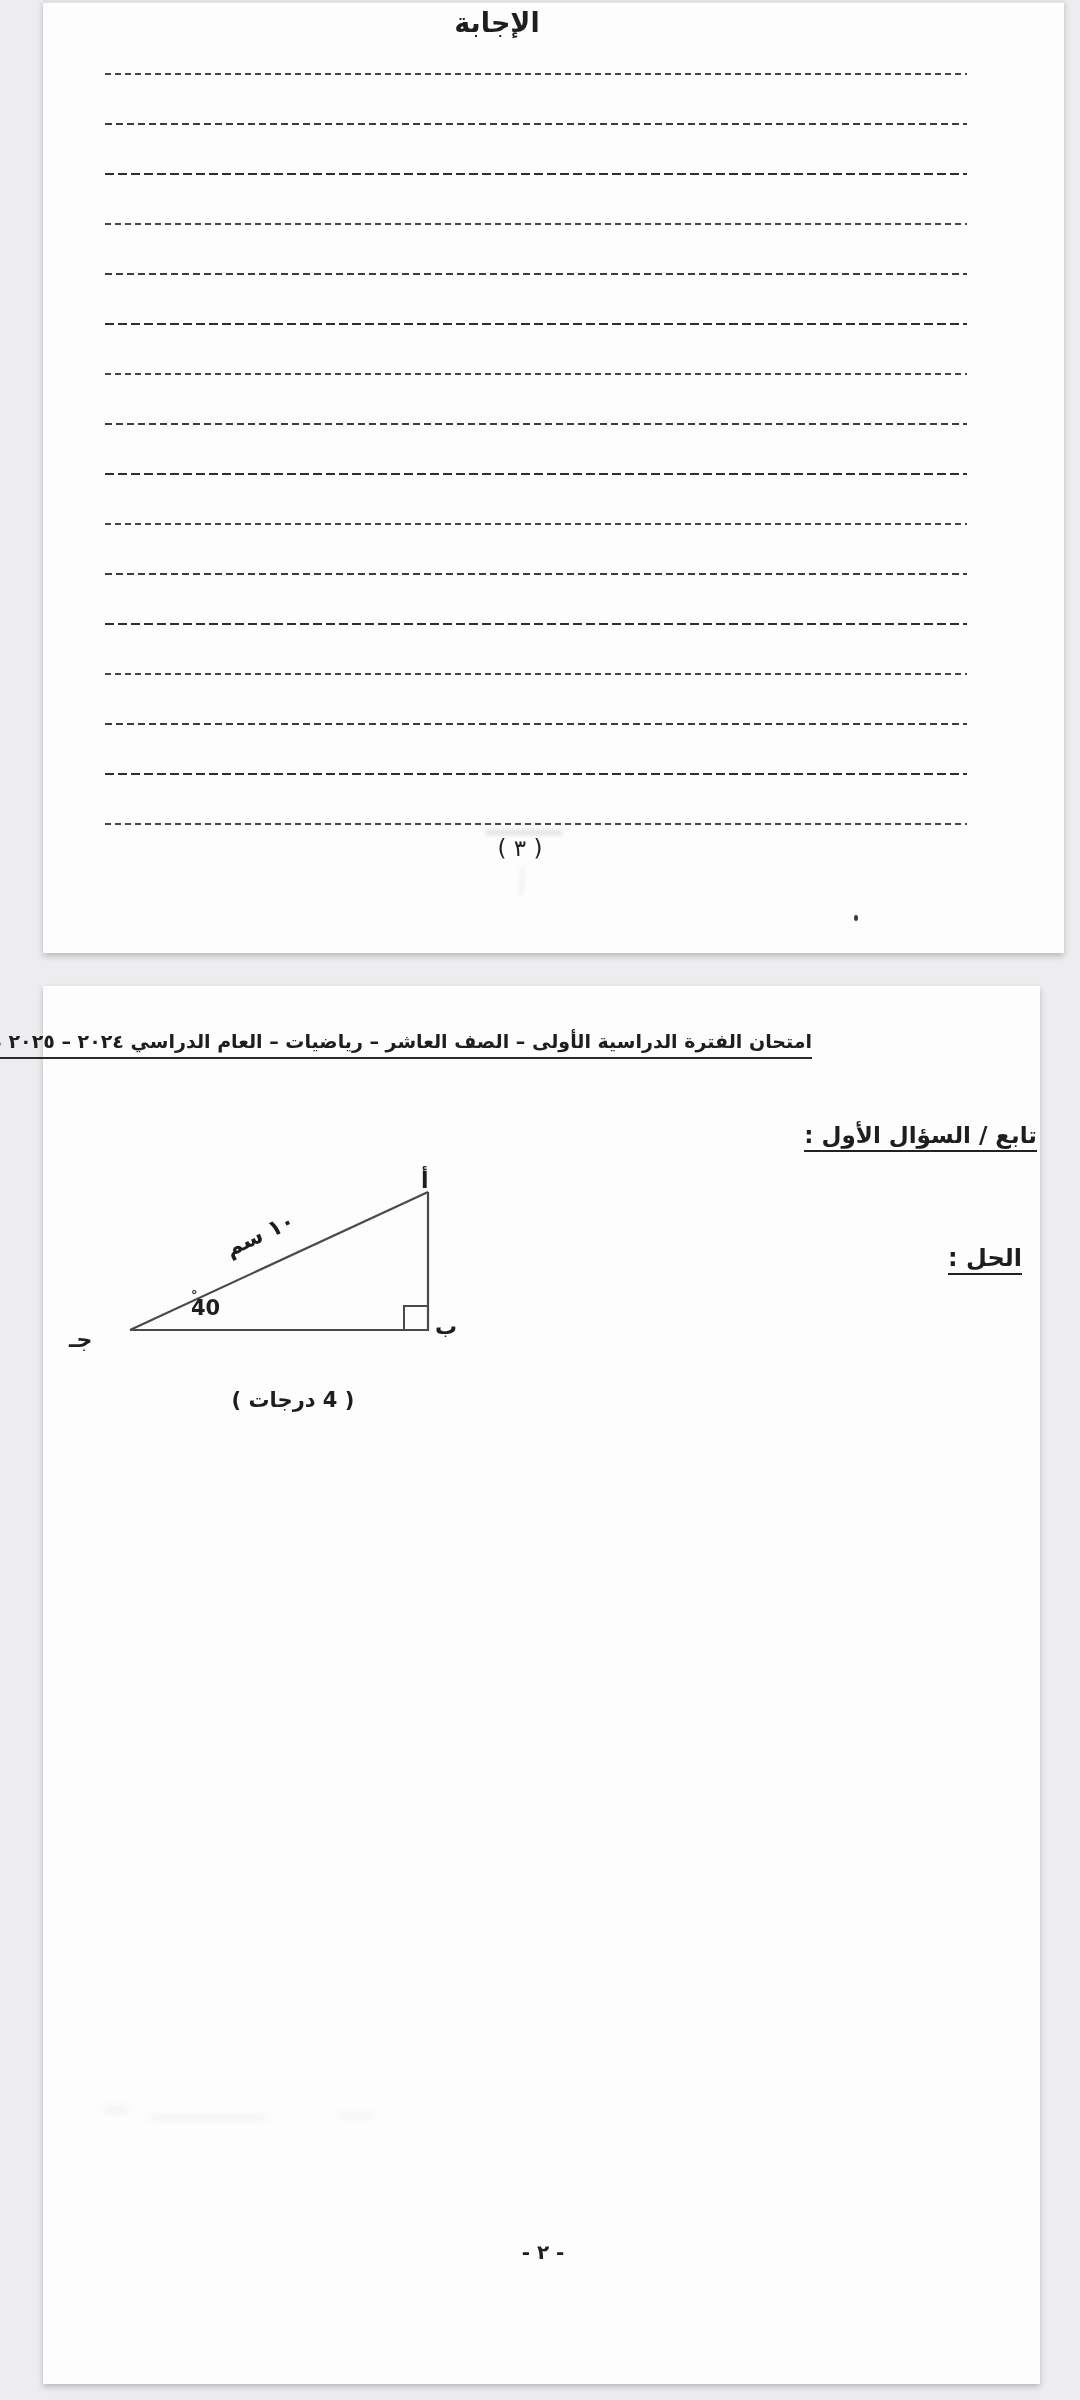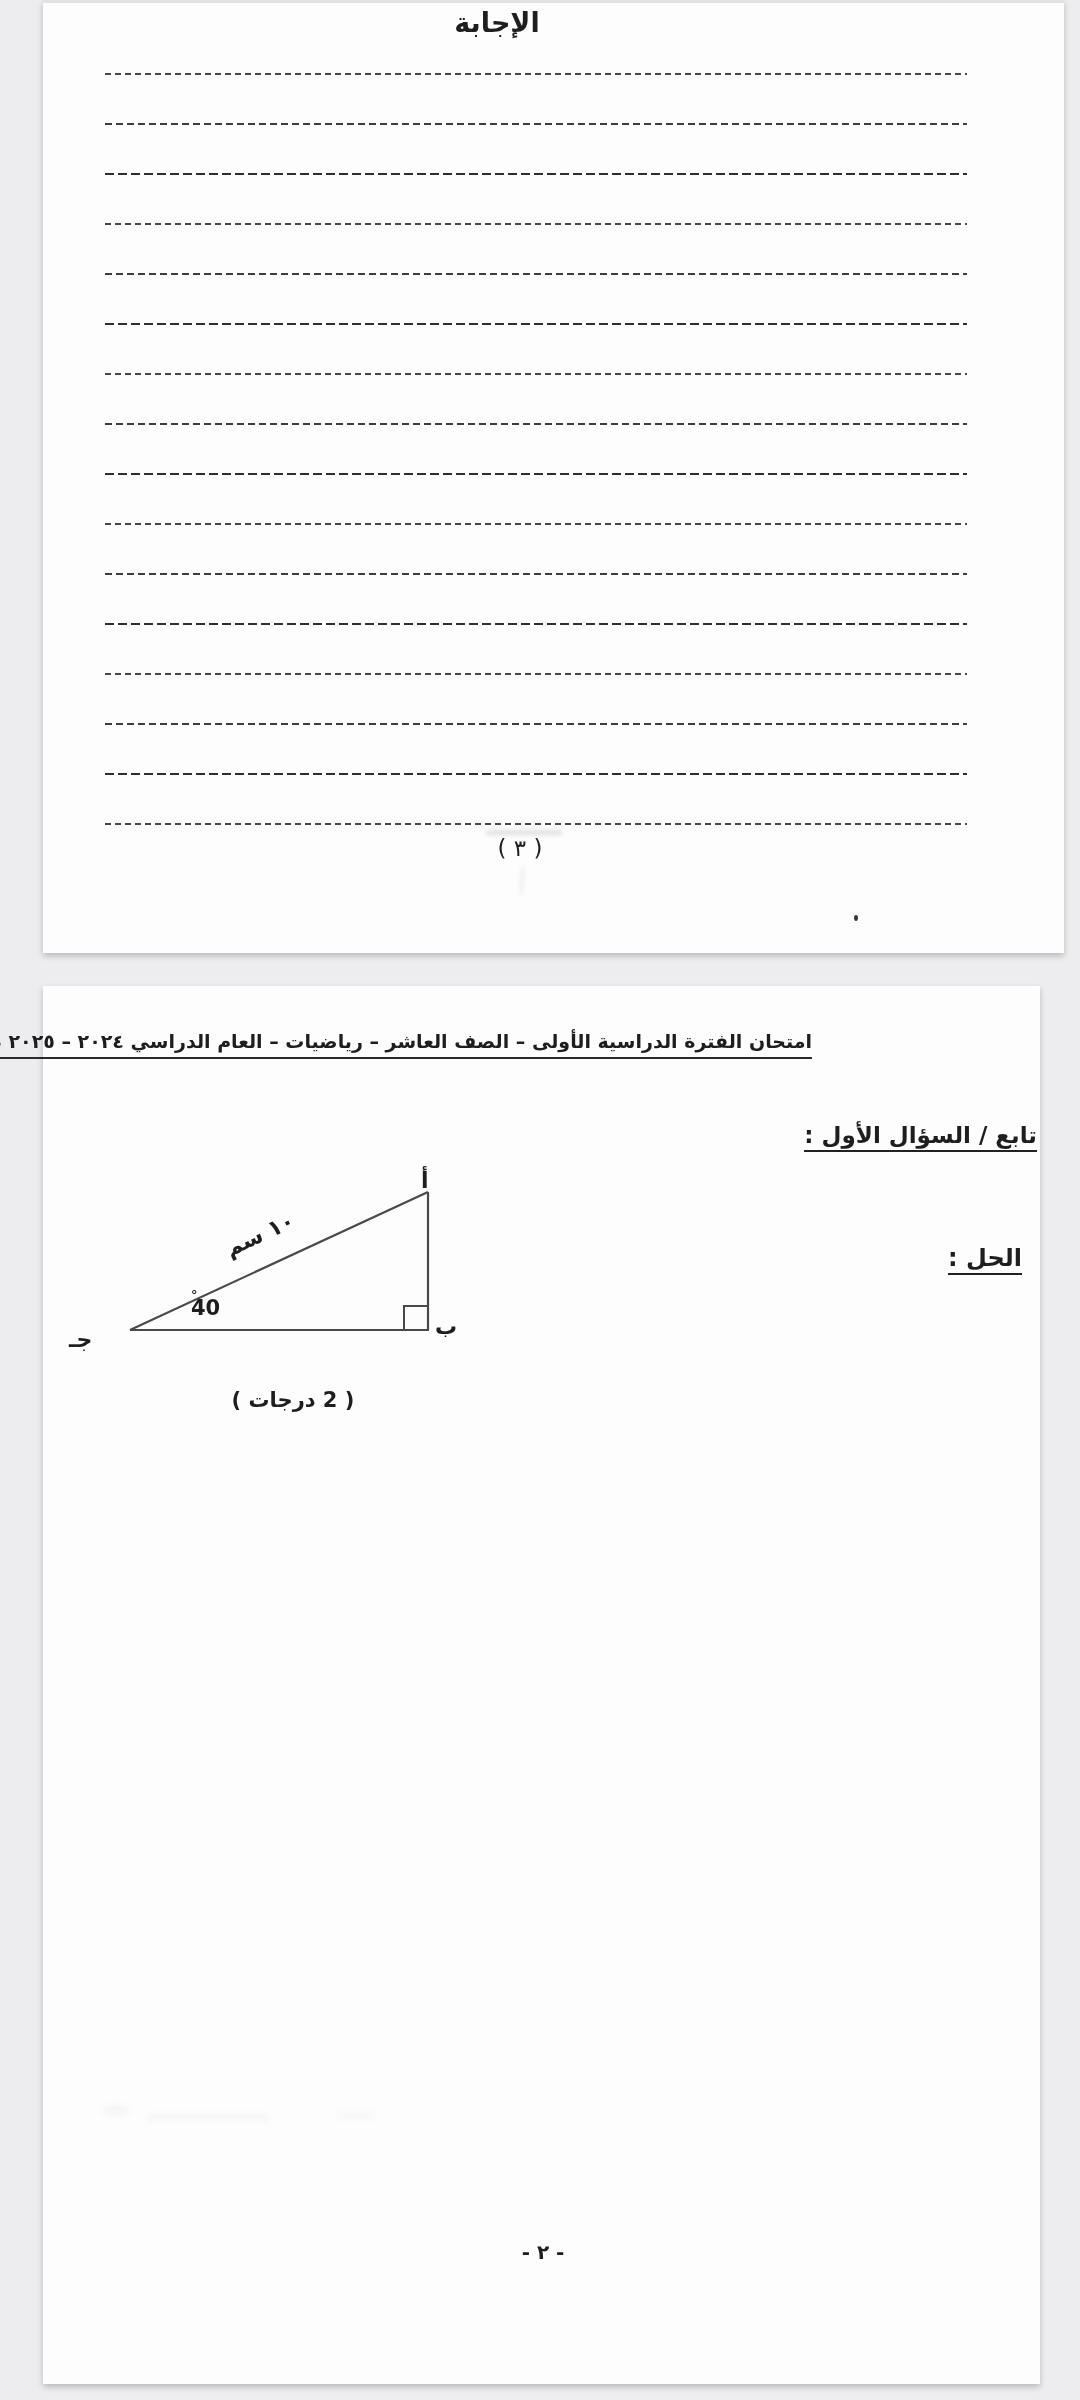--- a/index.html
+++ b/index.html
@@ -108,20 +108,20 @@
 
   <span class="abs rtl v-label v-top">أ</span>
   <span class="abs rtl v-label v-bottom-right">ب</span>
   <span class="abs rtl v-label v-bottom-left">جـ</span>
   <span class="abs rtl nowrap hyp-label">١٠ سم</span>
   <span class="abs rtl tri-angle">
     <span class="deg">°</span>
     <span>40</span>
   </span>
 
-  <div class="abs rtl nowrap marks">(  2 درجات  )</div>
+  <div class="abs rtl nowrap marks">(  4 درجات  )</div>
 
   <div class="abs faint faint-1"></div>
   <div class="abs faint faint-2"></div>
   <div class="abs faint faint-3"></div>
 
   <div class="abs footer-page-num">- ٢ -</div>
 </div>
 
 </body></html>

